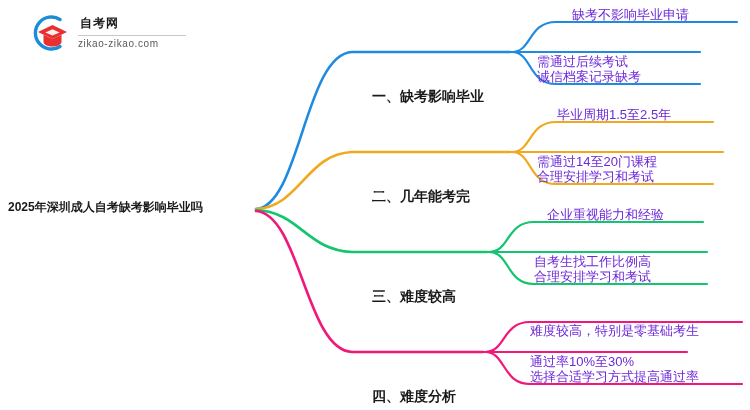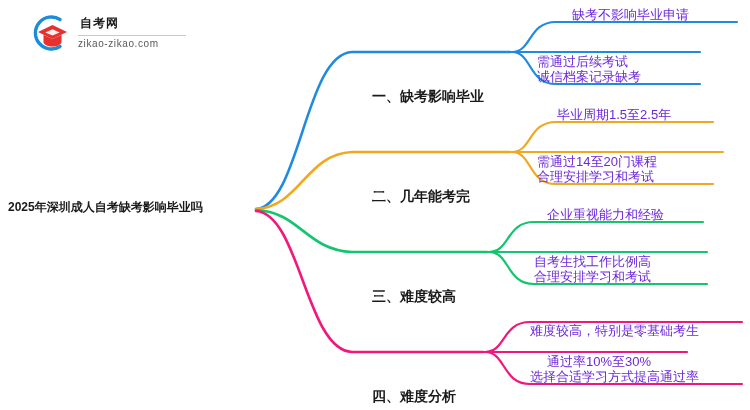--- a/index.html
+++ b/index.html
@@ -169,15 +169,15 @@
   <div class="leaf-label" style="left:537px; top:153px;">需通过14至20门课程</div>
   <div class="leaf-label" style="left:537px; top:168px;">合理安排学习和考试</div>
 
   <div class="branch-label" style="left:372px; top:238px;">三、难度较高</div>
   <div class="leaf-label" style="left:547px; top:206px;">企业重视能力和经验</div>
   <div class="leaf-label" style="left:534px; top:253px;">自考生找工作比例高</div>
   <div class="leaf-label" style="left:534px; top:268px;">合理安排学习和考试</div>
 
   <div class="branch-label" style="left:372px; top:338px;">四、难度分析</div>
   <div class="leaf-label" style="left:530px; top:322px;">难度较高，特别是零基础考生</div>
-  <div class="leaf-label" style="left:530px; top:353px;margin-left:17px;">通过率10%至30%</div>
+  <div class="leaf-label" style="left:530px; top:353px;">通过率10%至30%</div>
   <div class="leaf-label" style="left:530px; top:368px;">选择合适学习方式提高通过率</div>
 </div>
 
 </body></html>

